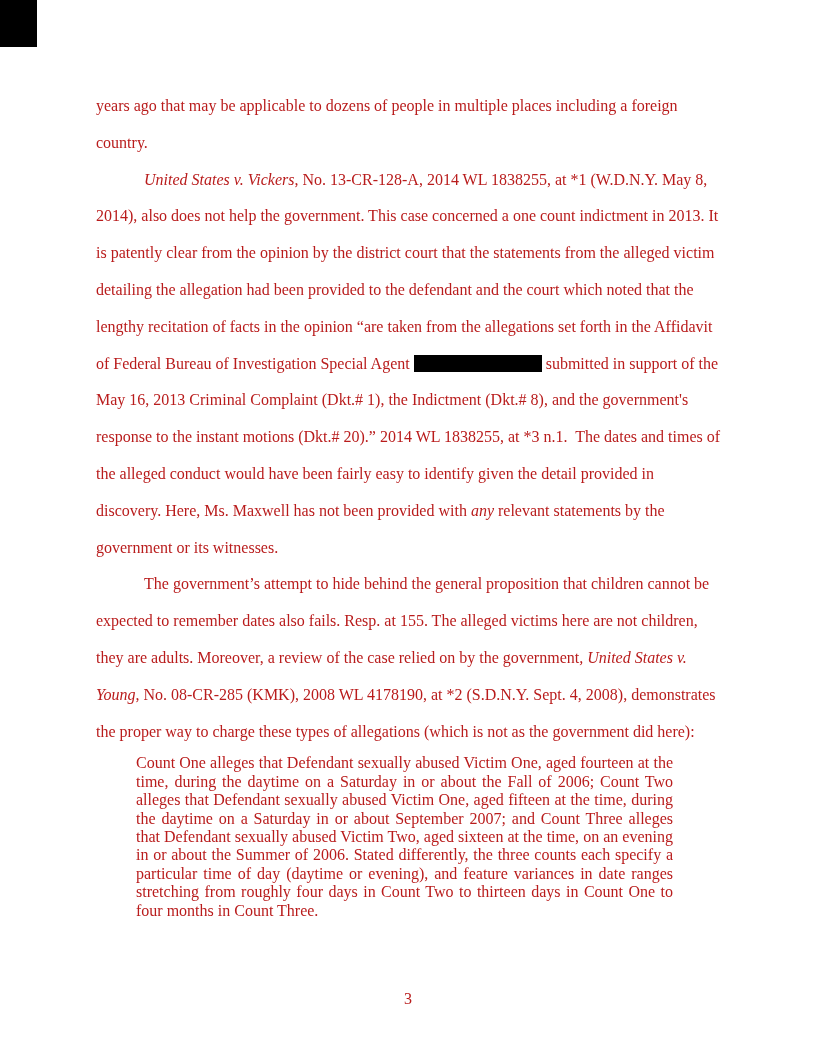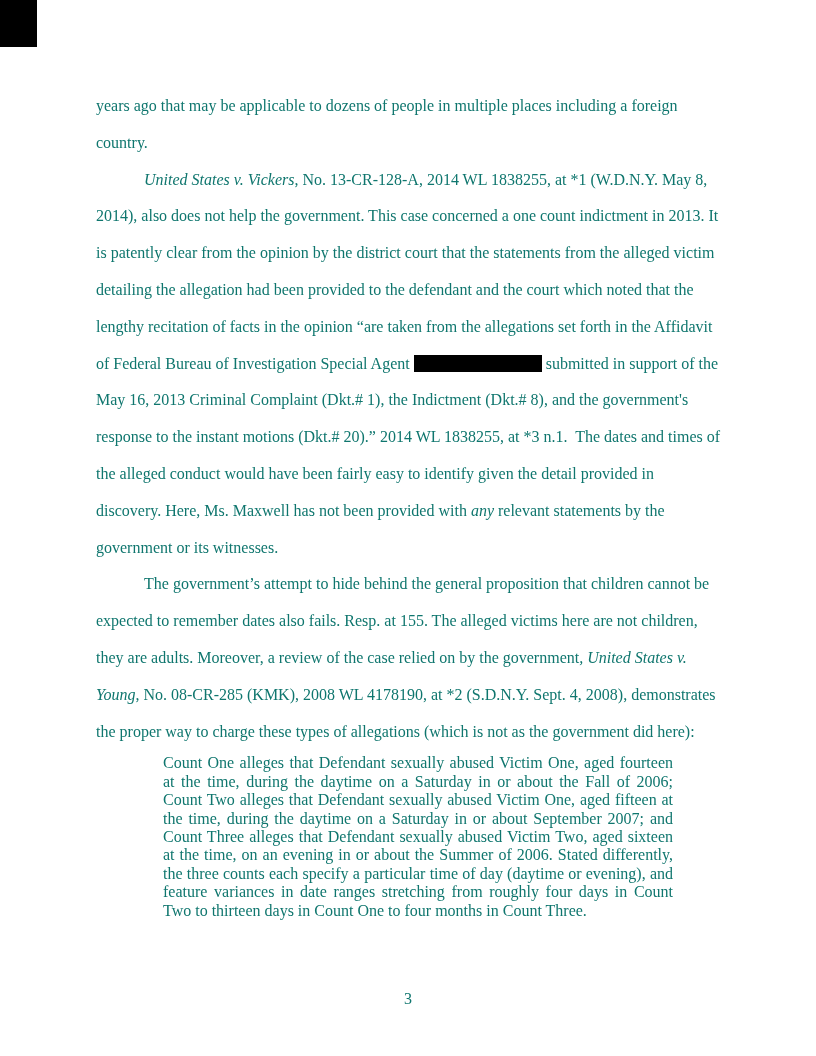--- a/index.html
+++ b/index.html
@@ -5,21 +5,21 @@
   html, body {
     margin: 0;
     padding: 0;
     background: #ffffff;
   }
   .page {
     position: relative;
     width: 816px;
     height: 1056px;
     background: #ffffff;
-    color: #0f766e;
+    color: #b91c1c;
     font-family: "Liberation Serif", "DejaVu Serif", serif;
     overflow: hidden;
   }
   .corner-mark {
     position: absolute;
     left: 0;
     top: 0;
     width: 37px;
     height: 47px;
     background: #000000;
@@ -43,21 +43,21 @@
     font-style: italic;
     text-align: right;
   }
   .redaction {
     display: inline-block;
     height: 17px;
     background: #000000;
     vertical-align: -3px;
   }
   .quote {
-    margin: 4px 48px 0 67px;
+    margin: 4px 48px 0 40px;
     font-size: 16px;
     line-height: 18.4px;
     text-align: justify;
   }
   .page-number {
     position: absolute;
     left: 0;
     right: 0;
     top: 990px;
     text-align: center;

